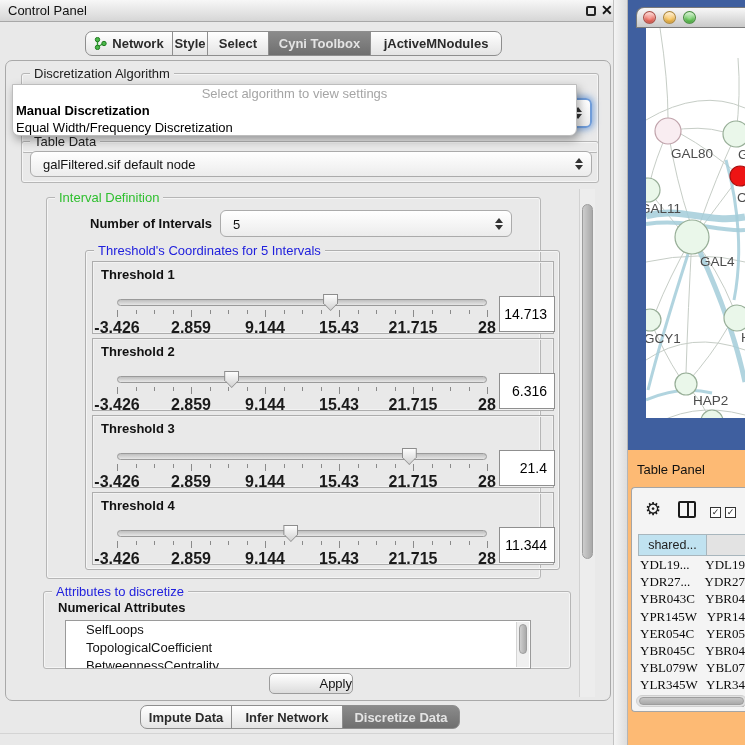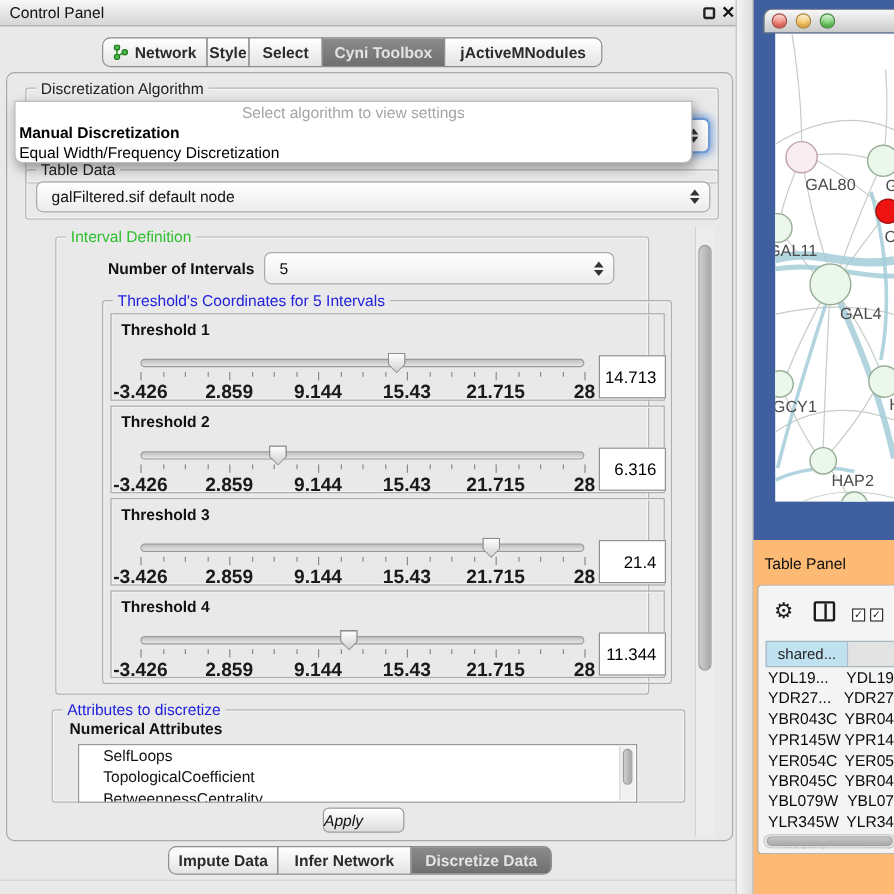--- a/index.html
+++ b/index.html
@@ -76,23 +76,23 @@
     background:#fff; border:1px solid #8f8f8f; font-size:14px; color:#000;
     text-align:right; padding:9px 7px 0 0; }
 
   .list-box { position:absolute; background:#fff; border:1px solid #9a9a9a; overflow:hidden; }
   .list-box .li { padding-left:20px; font-size:13px; line-height:18px; color:#111; cursor:pointer; }
   .mini-sb { position:absolute; right:1px; top:1px; width:13px; bottom:1px;
     background:#f0f0f0; border-left:1px solid #d5d5d5; }
   .mini-sb .thumb { position:absolute; left:2px; top:2px; width:8px; height:30px; border-radius:5px;
     background:linear-gradient(90deg,#cfcfcf,#a9a9a9); border:1px solid #9d9d9d; }
 
-  .apply-btn { position:absolute; left:263px; top:612px; width:68px; height:21px;
+  .apply-btn { position:absolute; left:263px; top:612px; width:84px; height:21px;
     border:1px solid #9c9c9c; border-radius:5px; background:linear-gradient(#ffffff,#dcdcdc);
-    font-size:13px; color:#111; text-align:left; line-height:19px; cursor:pointer;font-style:italic; }
+    font-size:13px; color:#111; text-align:right; line-height:19px; cursor:pointer; }
 
   .bold13 { font-size:13px; font-weight:bold; color:#111; position:absolute; }
 
   
   .splitter { position:absolute; left:613px; top:0; width:15px; height:745px;
     background:linear-gradient(90deg,#f4f4f4,#dddddd); border-left:1px solid #c2c2c2; border-right:1px solid #b5b5b5; cursor:col-resize; }
 
   .net-desktop { position:absolute; left:628px; top:0; width:117px; height:450px; background:#3f5f9f; }
   .mac-titlebar { position:absolute; left:636px; top:7px; width:109px; height:21px;
     background:linear-gradient(#f8f8f8,#c9c9c9); border:1px solid #7a7a7a; border-right:none;
@@ -111,21 +111,21 @@
   .col-ico { position:absolute; left:46px; top:13px; width:18px; height:17px;
     border:2px solid #1a1a1a; border-radius:2px; cursor:pointer; }
   .col-ico i { position:absolute; left:50%; top:0; bottom:0; width:2px; background:#1a1a1a; display:block; }
   .cb-ico { position:absolute; top:19px; width:11px; height:11px; border:1.5px solid #333;
     font-size:9px; line-height:9px; text-align:center; color:#222; cursor:pointer; background:#fff; }
   .tp-header { position:absolute; left:0; top:46px; height:22px; width:300px; display:flex; }
   .tp-header .hc { border:1px solid #a8b6bd; font-size:12.5px; color:#222;
     display:flex; align-items:center; justify-content:center; cursor:pointer; }
   .tp-header .hc1 { margin-left:6px; width:69px; background:#c0e2f0; }
   .tp-header .hc2 { width:150px; background:#e3e3e3; border-left:none; justify-content:flex-start; padding-left:55px; }
-  .tp-rows { position:absolute; left:6px; top:69px; right:0; height:180px; overflow:hidden; }
+  .tp-rows { position:absolute; left:6px; top:69px; right:0; height:180px; overflow:hidden;font-family:Liberation Serif, serif; }
   .tp-row { height:17.2px; display:flex; font-size:13px; color:#0a0a0a; cursor:pointer; }
   .tp-row .c1 { width:74px; padding-left:2px; white-space:nowrap; overflow:hidden; }
   .tp-row .c2 { white-space:nowrap; }
   .hsb { position:absolute; left:4px; right:-2px; bottom:4px; height:12px; background:#e2e2e2;
     border-radius:6px; border:1px solid #cfcfcf; }
   .hsb .thumb { position:absolute; left:2px; top:1px; height:8px; width:96%; border-radius:5px;
     background:linear-gradient(#c6c6c6,#a9a9a9); border:1px solid #9d9d9d; cursor:pointer; }
 
   .bottom-line { position:absolute; left:0; top:733px; width:618px; height:1px; background:#d4d4d4; }
   svg text { font-family:"Liberation Sans", sans-serif; }

